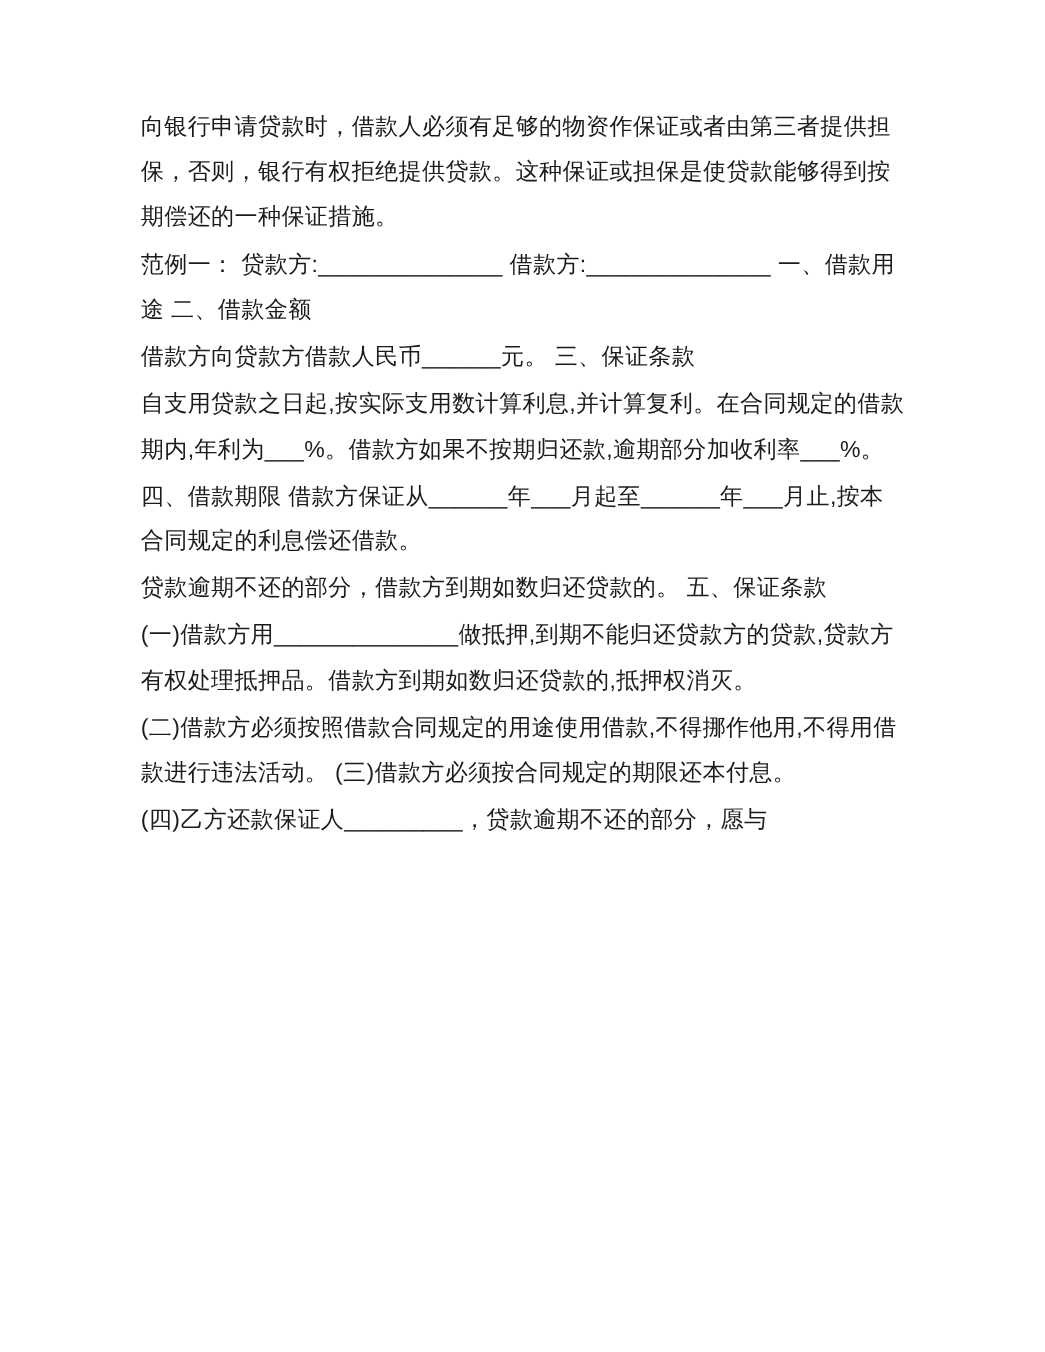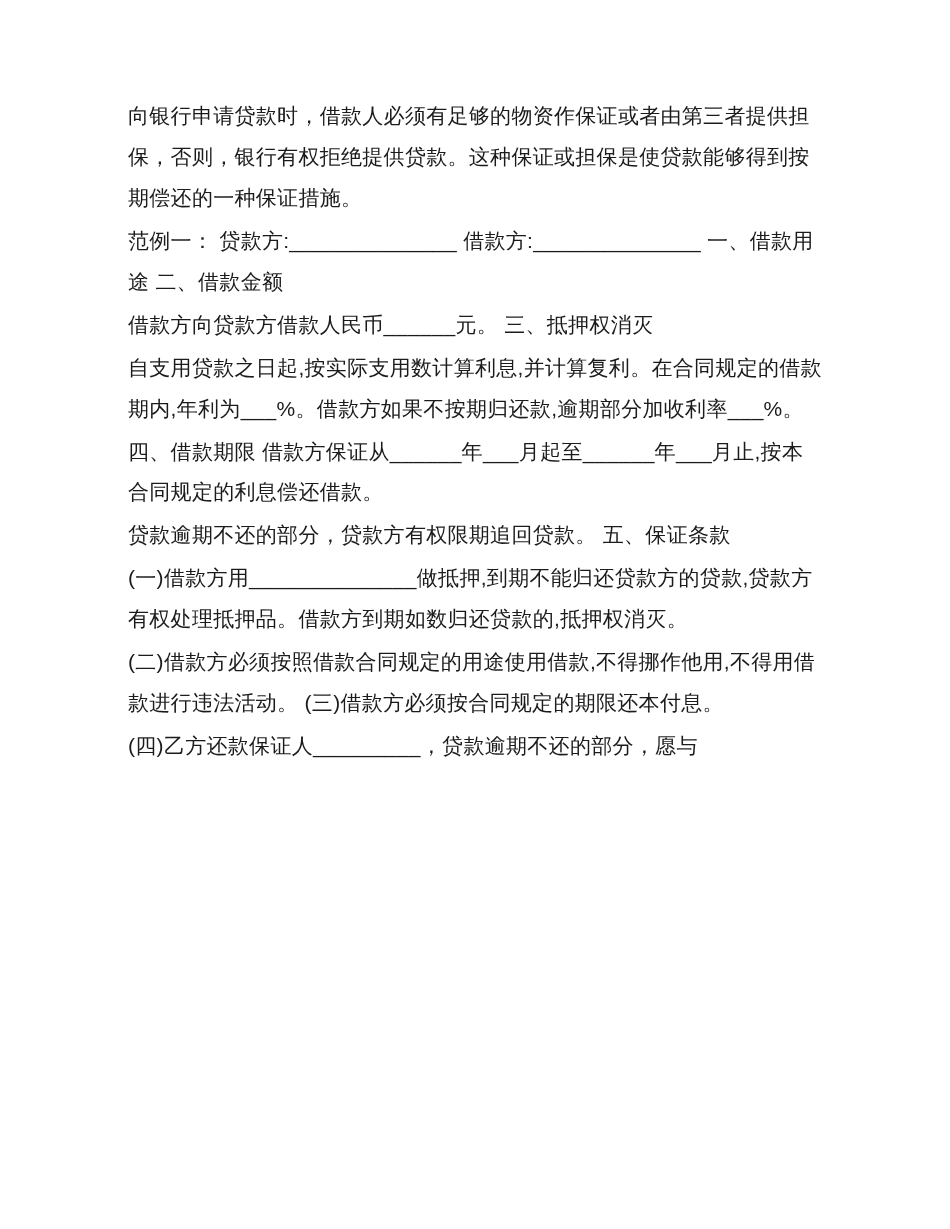--- a/index.html
+++ b/index.html
@@ -37,21 +37,21 @@
     margin-top: 0px;
   }
 </style>
 </head>
 <body>
 
 <div class="page">
   <div class="doc-body">
     <p class="para">向银行申请贷款时，借款人必须有足够的物资作保证或者由第三者提供担保，否则，银行有权拒绝提供贷款。这种保证或担保是使贷款能够得到按期偿还的一种保证措施。</p>
     <p class="para">范例一： 贷款方:______________ 借款方:______________ 一、借款用途 二、借款金额</p>
-    <p class="para">借款方向贷款方借款人民币______元。 三、抵押权消灭</p>
+    <p class="para">借款方向贷款方借款人民币______元。 三、保证条款</p>
     <p class="para">自支用贷款之日起,按实际支用数计算利息,并计算复利。在合同规定的借款期内,年利为___%。借款方如果不按期归还款,逾期部分加收利率___%。</p>
     <p class="para">四、借款期限 借款方保证从______年___月起至______年___月止,按本合同规定的利息偿还借款。</p>
-    <p class="para">贷款逾期不还的部分，贷款方有权限期追回贷款。 五、保证条款</p>
+    <p class="para">贷款逾期不还的部分，借款方到期如数归还贷款的。 五、保证条款</p>
     <p class="para">(一)借款方用______________做抵押,到期不能归还贷款方的贷款,贷款方有权处理抵押品。借款方到期如数归还贷款的,抵押权消灭。</p>
     <p class="para">(二)借款方必须按照借款合同规定的用途使用借款,不得挪作他用,不得用借款进行违法活动。 (三)借款方必须按合同规定的期限还本付息。</p>
     <p class="para">(四)乙方还款保证人_________，贷款逾期不还的部分，愿与</p>
   </div>
 </div>
 
 </body></html>

